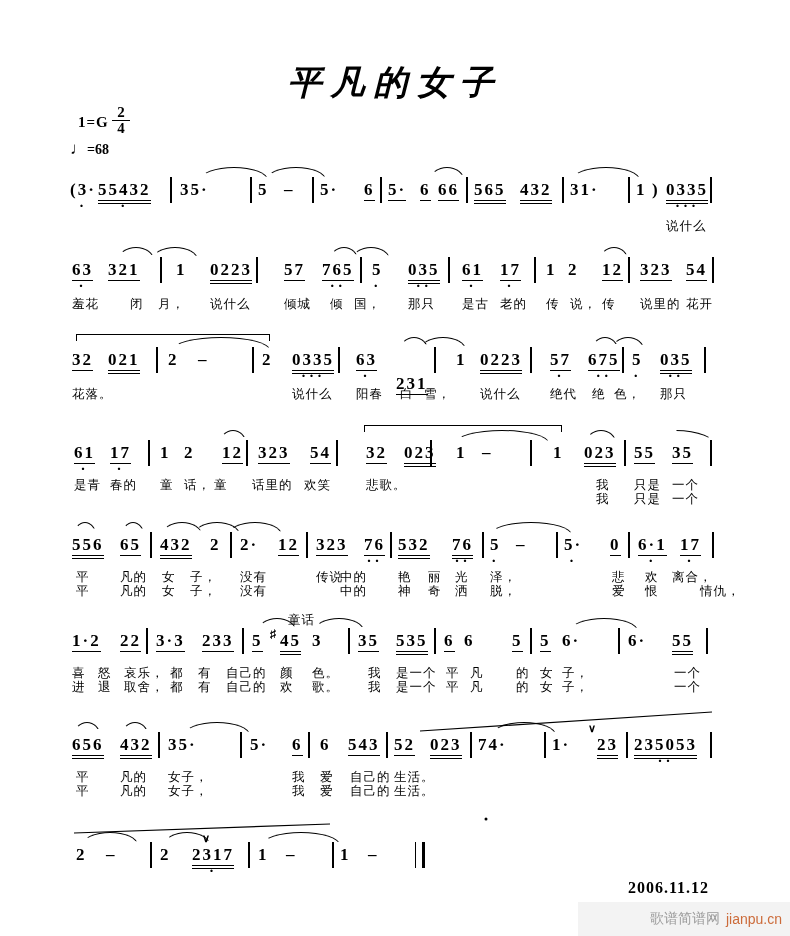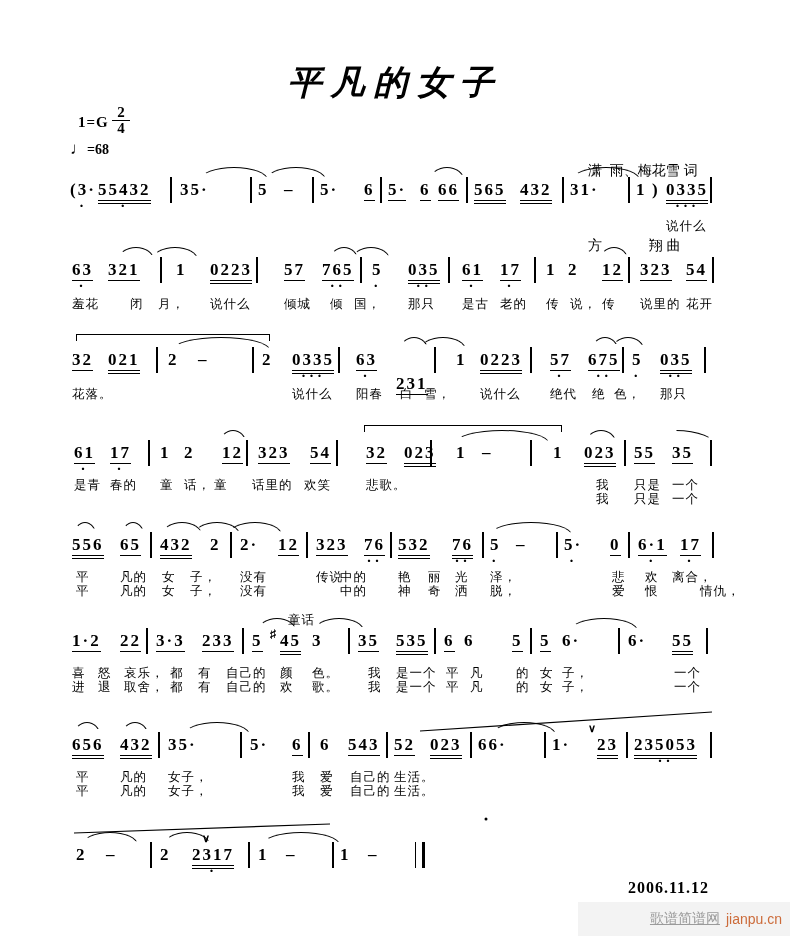--- a/index.html
+++ b/index.html
@@ -35,43 +35,39 @@
   .bracket{position:absolute;height:6px;border-top:1.5px solid #000;
            border-left:1.5px solid #000;border-right:1.5px solid #000;}
   .lyric{position:absolute;font-size:12.5px;letter-spacing:1px;white-space:pre;
          font-family:"Liberation Sans",sans-serif;}
   .overlay{position:absolute;left:0;top:0;pointer-events:none;}
   .date{position:absolute;left:628px;top:879px;font-size:16px;font-weight:bold;letter-spacing:1px;}
   .wm{position:absolute;left:578px;top:902px;width:212px;height:34px;background:#f3f3f3;
       display:flex;align-items:center;justify-content:flex-end;gap:6px;
       padding-right:8px;box-sizing:border-box;font-size:14px;
       font-family:"Liberation Sans",sans-serif;}
-  .wm-site{color:#9b9b9b;text-decoration:underline;}
+  .wm-site{color:#9b9b9b;}
   .wm-domain{color:#cc6b3a;text-decoration:none;}
 </style>
 </head>
 <body>
 
 <div class="page">
 
   <div class="title">平凡的女子</div>
 
   <div class="key">1=G</div>
   <div class="meter">
     <span class="num">2</span>
     <span class="den">4</span>
   </div>
   <div class="tempo">
     <span class="glyph">♩</span><span>=68</span>
   </div>
 
-  <div class="credits">
-    <div>潇  雨、梅花雪 词</div>
-    <div>方            翔 曲</div>
-  </div>
 
   <div class="score">
       <div class="tok" style="left: 70px; top: 180px;">(3·<span class="lowdots">·</span></div>
       <div class="tok u2" style="left: 98px; top: 180px;">55432<span class="lowdots">·</span></div>
       <div class="barline" style="left: 170px; top: 180px;"></div>
       <div class="tok" style="left: 180px; top: 180px;">35·</div>
       <div class="barline" style="left: 250px; top: 180px;"></div>
       <div class="tok" style="left: 258px; top: 180px;">5</div>
       <div class="tok" style="left: 284px; top: 180px;">–</div>
       <div class="barline" style="left: 312px; top: 180px;"></div>
@@ -340,21 +336,21 @@
       <div class="barline" style="left: 240px; top: 735px;"></div>
       <div class="tok" style="left: 250px; top: 735px;">5·</div>
       <div class="tok u1" style="left: 292px; top: 735px;">6</div>
       <div class="barline" style="left: 308px; top: 735px;"></div>
       <div class="tok" style="left: 320px; top: 735px;">6</div>
       <div class="tok u1" style="left: 348px; top: 735px;">543</div>
       <div class="barline" style="left: 386px; top: 735px;"></div>
       <div class="tok u1" style="left: 394px; top: 735px;">52</div>
       <div class="tok u2" style="left: 430px; top: 735px;">023</div>
       <div class="barline" style="left: 470px; top: 735px;"></div>
-      <div class="tok" style="left: 478px; top: 735px;">66·</div>
+      <div class="tok" style="left: 478px; top: 735px;">74·</div>
       <div class="barline" style="left: 544px; top: 735px;"></div>
       <div class="tok" style="left: 552px; top: 735px;">1·</div>
       <div class="tok breath" style="left: 588px; top: 723px;">∨</div>
       <div class="tok u2" style="left: 597px; top: 735px;">23</div>
       <div class="barline" style="left: 626px; top: 735px;"></div>
       <div class="tok u2" style="left: 634px; top: 735px;">235053<span class="lowdots">··</span></div>
       <div class="barline" style="left: 710px; top: 735px;"></div>
       <div class="slur" style="left: 74px; top: 722px; width: 24px;"></div>
       <div class="slur" style="left: 122px; top: 722px; width: 24px;"></div>
       <div class="slur" style="left: 184px; top: 722px; width: 64px;"></div>

